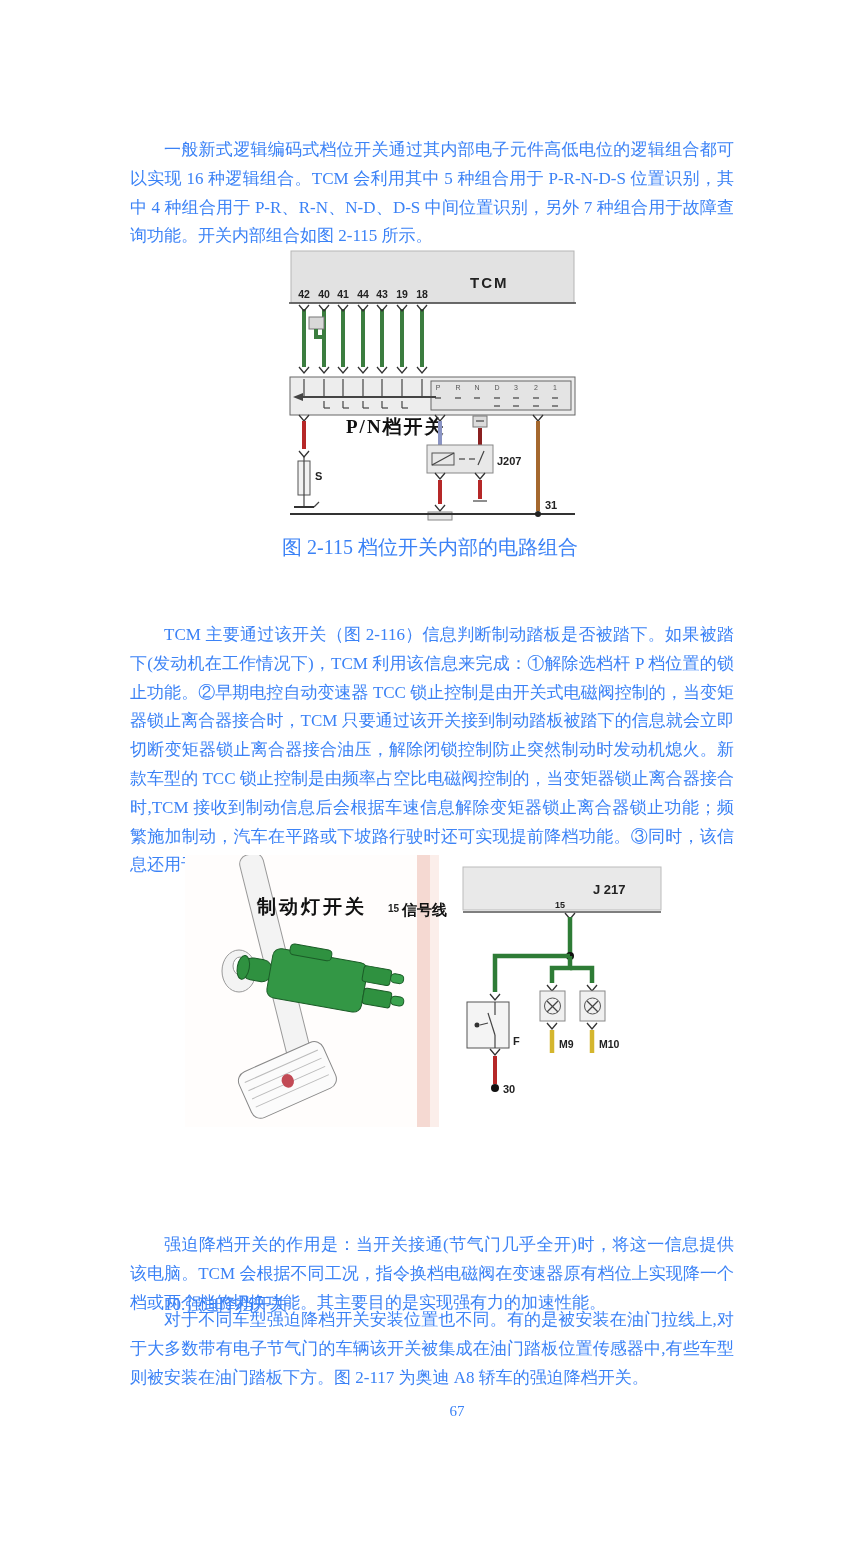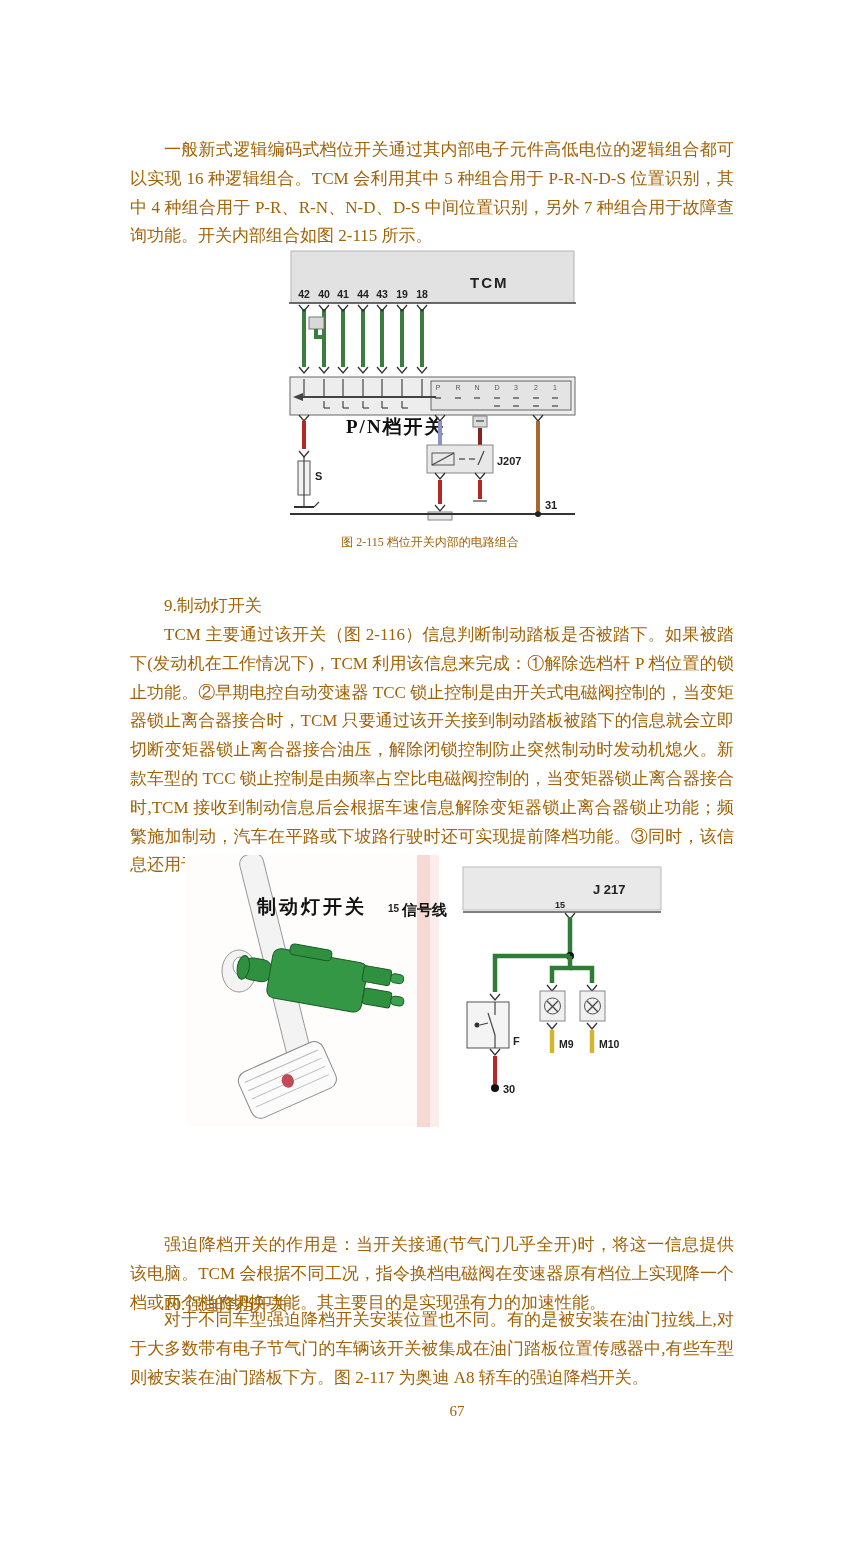--- a/index.html
+++ b/index.html
@@ -1,21 +1,21 @@
 <!DOCTYPE html>
 <html><head>
 <meta charset="utf-8">
 <style>
   html,body{margin:0;padding:0;background:#888;}
   .page{
     position:relative;
     width:860px;height:1544px;
     background:#ffffff;
     font-family:"Liberation Serif","DejaVu Serif",serif;
-    color:#a16207;
+    color:#3b82f6;
     overflow:hidden;
   }
   .body-text{
     position:absolute;
     left:130px;width:604px;
     margin:0;
     font-size:17px;line-height:28.8px;
     text-align:justify;
     text-indent:2em;
   }
@@ -24,21 +24,21 @@
     left:130px;width:604px;
     margin:0;
     font-size:17px;line-height:28.8px;
     text-indent:2em;
   }
   .figure{position:absolute;margin:0;padding:0;}
   .fig-caption{
     position:absolute;left:0;width:860px;
     margin:0;
     text-align:center;
-    font-size:12px;
+    font-size:20px;
   }
   .page-number{
     position:absolute;left:0;width:860px;top:1403px;
     text-align:center;font-size:15px;padding-left:27px;
   }
   
   .chev{fill:none;stroke:#333;stroke-width:1.3px;}
   .wgreen{stroke:#3b7d3f;stroke-width:4px;}
   .wgreen2{stroke:#2e7c36;stroke-width:4.5px;fill:none;}
   .wred{stroke:#b62828;stroke-width:4px;}
@@ -188,21 +188,20 @@
         <path class="chev" d="M245,168 l5,6 l5,-6"></path>
         <line x1="250" y1="174" x2="250" y2="264" class="wbrown"></line>
         <text x="257" y="262" class="slab" font-size="11">31</text>
         <line x1="2" y1="267" x2="287" y2="267" class="busline"></line>
         <circle cx="250" cy="267" r="3" fill="#222"></circle>
       </g>
     </svg>
   </figure>
   <p class="fig-caption" style="top:534px;">图 2-115  档位开关内部的电路组合</p>
 
-  <p class="heading" style="top:592px;">9.制动灯开关</p>
   <p class="body-text" style="top:621px;">TCM 主要通过该开关（图 2-116）信息判断制动踏板是否被踏下。如果被踏下(发动机在工作情况下)，TCM 利用该信息来完成：①解除选档杆 P 档位置的锁止功能。②早期电控自动变速器 TCC 锁止控制是由开关式电磁阀控制的，当变矩器锁止离合器接合时，TCM 只要通过该开关接到制动踏板被踏下的信息就会立即切断变矩器锁止离合器接合油压，解除闭锁控制防止突然制动时发动机熄火。新款车型的 TCC 锁止控制是由频率占空比电磁阀控制的，当变矩器锁止离合器接合时,TCM 接收到制动信息后会根据车速信息解除变矩器锁止离合器锁止功能；频繁施加制动，汽车在平路或下坡路行驶时还可实现提前降档功能。③同时，该信息还用于解除巡航定速设置功能等。</p>
 
   <figure class="figure" style="left:185px;top:855px;width:478px;height:272px;">
     <svg width="478" height="272" viewBox="0 0 478 272">
 
       <g>
         <rect x="0" y="0" width="232" height="272" fill="#fffdfc"></rect>
         <rect x="232" y="0" width="13" height="272" fill="#f5d9d2"></rect>
         <rect x="245" y="0" width="9" height="272" fill="#fbeeea"></rect>
 

